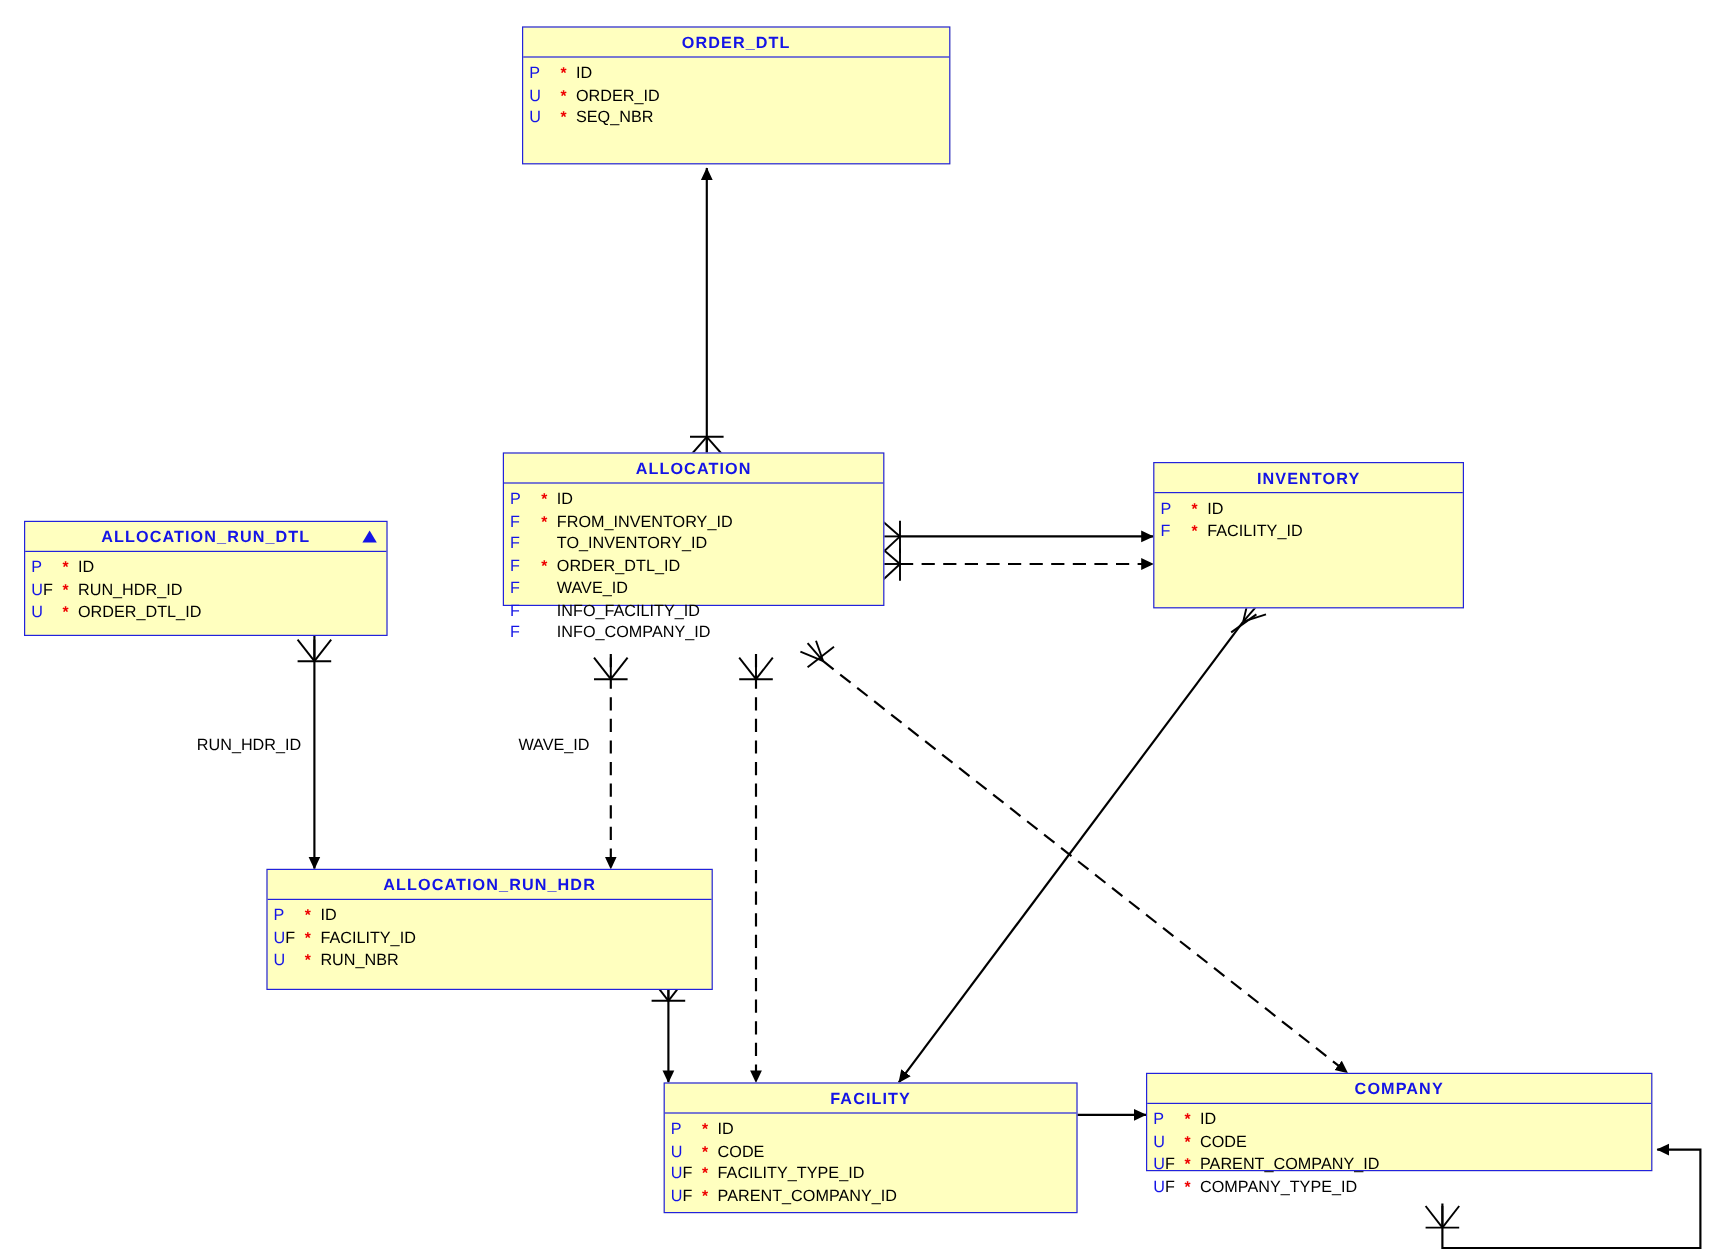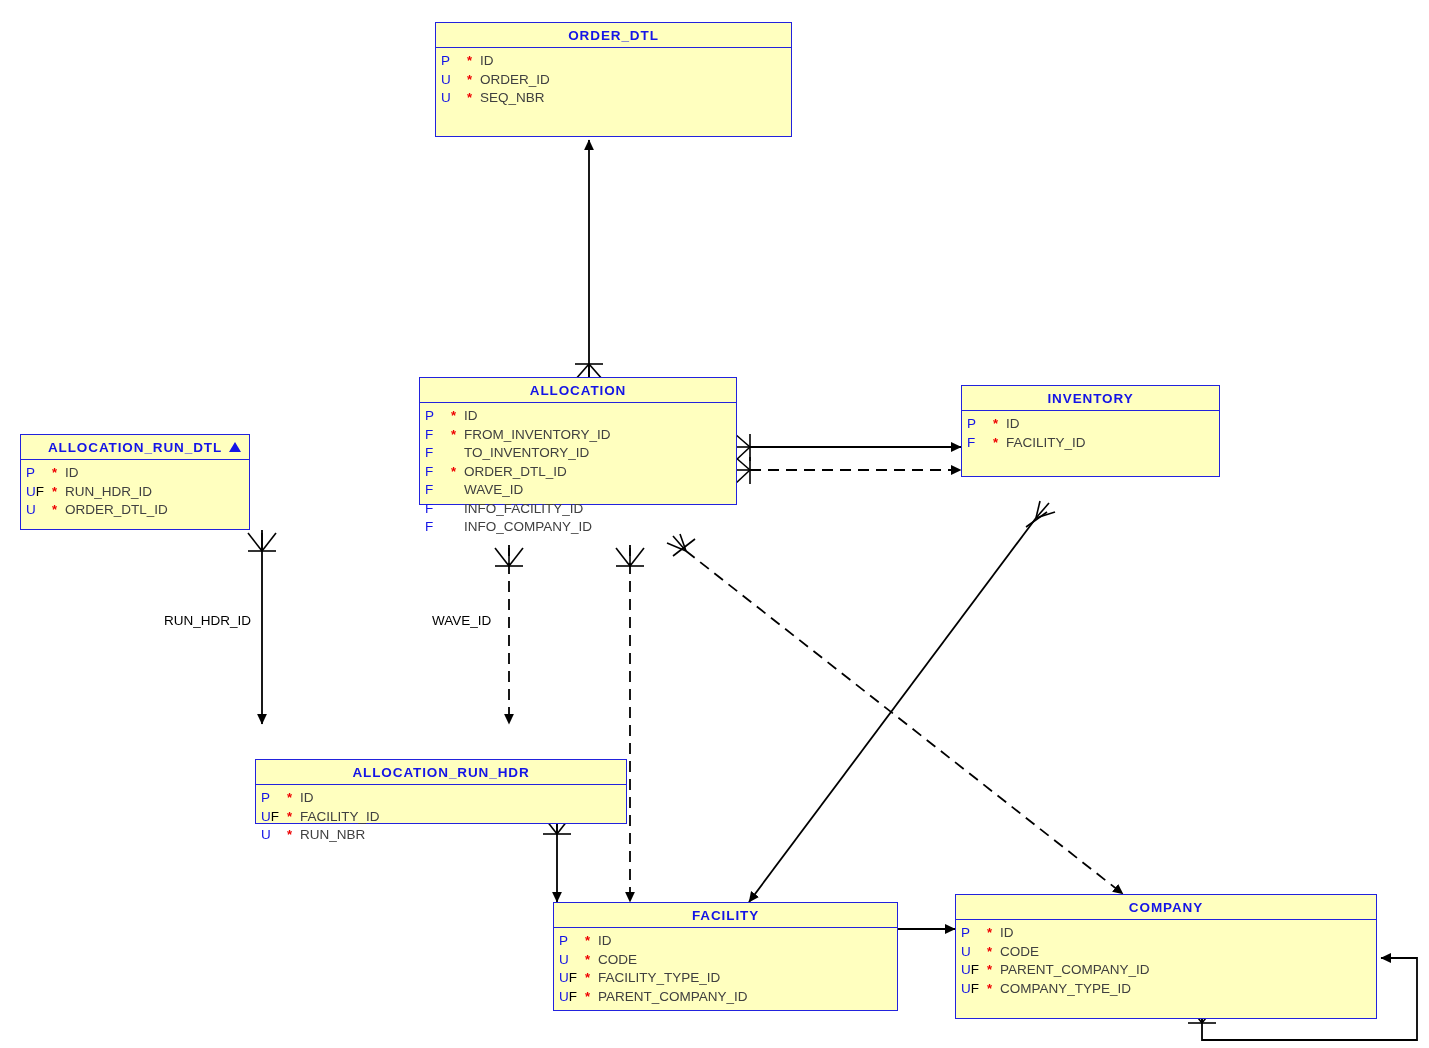--- a/index.html
+++ b/index.html
@@ -47,21 +47,21 @@
   .attr .key{
     width:26px;padding-left:5px;
     color:#1414e6;font-weight:normal;letter-spacing:0px;
     box-sizing:content-box;
   }
   .attr .key .fk{color:#000000;}
   .attr .opt{
     width:13px;color:#ee0000;font-weight:bold;font-size:13px;
     text-align:left;
   }
-  .attr .nm{color:#404040;}
+  .attr .nm{color:#000000;}
 
   .edge-label{
     position:absolute;
     font-size:13.5px;
     color:#000000;
     white-space:nowrap;
   }
 </style>
 </head>
 <body>
@@ -200,21 +200,21 @@
         <span class="nm">ORDER_ID</span>
       </div>
       <div class="attr">
         <span class="key"><span>U</span><span class="fk"></span></span>
         <span class="opt">*</span>
         <span class="nm">SEQ_NBR</span>
       </div>
     </div>
   </div>
 
-  <div class="entity" style="left:20px;top:434px;width:230px;height:96px;">
+  <div class="entity" style="left:20px;top:434px;width:303px;height:96px;">
     <div class="ent-title">
       <span>ALLOCATION_RUN_DTL</span>
       <span class="ent-flag"></span>
     </div>
     <div class="ent-body">
       <div class="attr">
         <span class="key"><span>P</span><span class="fk"></span></span>
         <span class="opt">*</span>
         <span class="nm">ID</span>
       </div>
@@ -265,37 +265,37 @@
         <span class="nm">INFO_FACILITY_ID</span>
       </div>
       <div class="attr">
         <span class="key"><span>F</span><span class="fk"></span></span>
         <span class="opt"></span>
         <span class="nm">INFO_COMPANY_ID</span>
       </div>
     </div>
   </div>
 
-  <div class="entity" style="left:961px;top:385px;width:259px;height:92px;">
+  <div class="entity" style="left:961px;top:385px;width:259px;height:122px;">
     <div class="ent-title">INVENTORY</div>
     <div class="ent-body">
       <div class="attr">
         <span class="key"><span>P</span><span class="fk"></span></span>
         <span class="opt">*</span>
         <span class="nm">ID</span>
       </div>
       <div class="attr">
         <span class="key"><span>F</span><span class="fk"></span></span>
         <span class="opt">*</span>
         <span class="nm">FACILITY_ID</span>
       </div>
     </div>
   </div>
 
-  <div class="entity" style="left:222px;top:759px;width:372px;height:65px;margin-left:33px;">
+  <div class="entity" style="left:222px;top:724px;width:372px;height:101px;">
     <div class="ent-title">ALLOCATION_RUN_HDR</div>
     <div class="ent-body">
       <div class="attr">
         <span class="key"><span>P</span><span class="fk"></span></span>
         <span class="opt">*</span>
         <span class="nm">ID</span>
       </div>
       <div class="attr">
         <span class="key"><span>U</span><span class="fk">F</span></span>
         <span class="opt">*</span>
@@ -328,21 +328,21 @@
         <span class="nm">FACILITY_TYPE_ID</span>
       </div>
       <div class="attr">
         <span class="key"><span>U</span><span class="fk">F</span></span>
         <span class="opt">*</span>
         <span class="nm">PARENT_COMPANY_ID</span>
       </div>
     </div>
   </div>
 
-  <div class="entity" style="left:955px;top:894px;width:422px;height:125px;">
+  <div class="entity" style="left:955px;top:894px;width:422px;height:82px;">
     <div class="ent-title">COMPANY</div>
     <div class="ent-body">
       <div class="attr">
         <span class="key"><span>P</span><span class="fk"></span></span>
         <span class="opt">*</span>
         <span class="nm">ID</span>
       </div>
       <div class="attr">
         <span class="key"><span>U</span><span class="fk"></span></span>
         <span class="opt">*</span>

